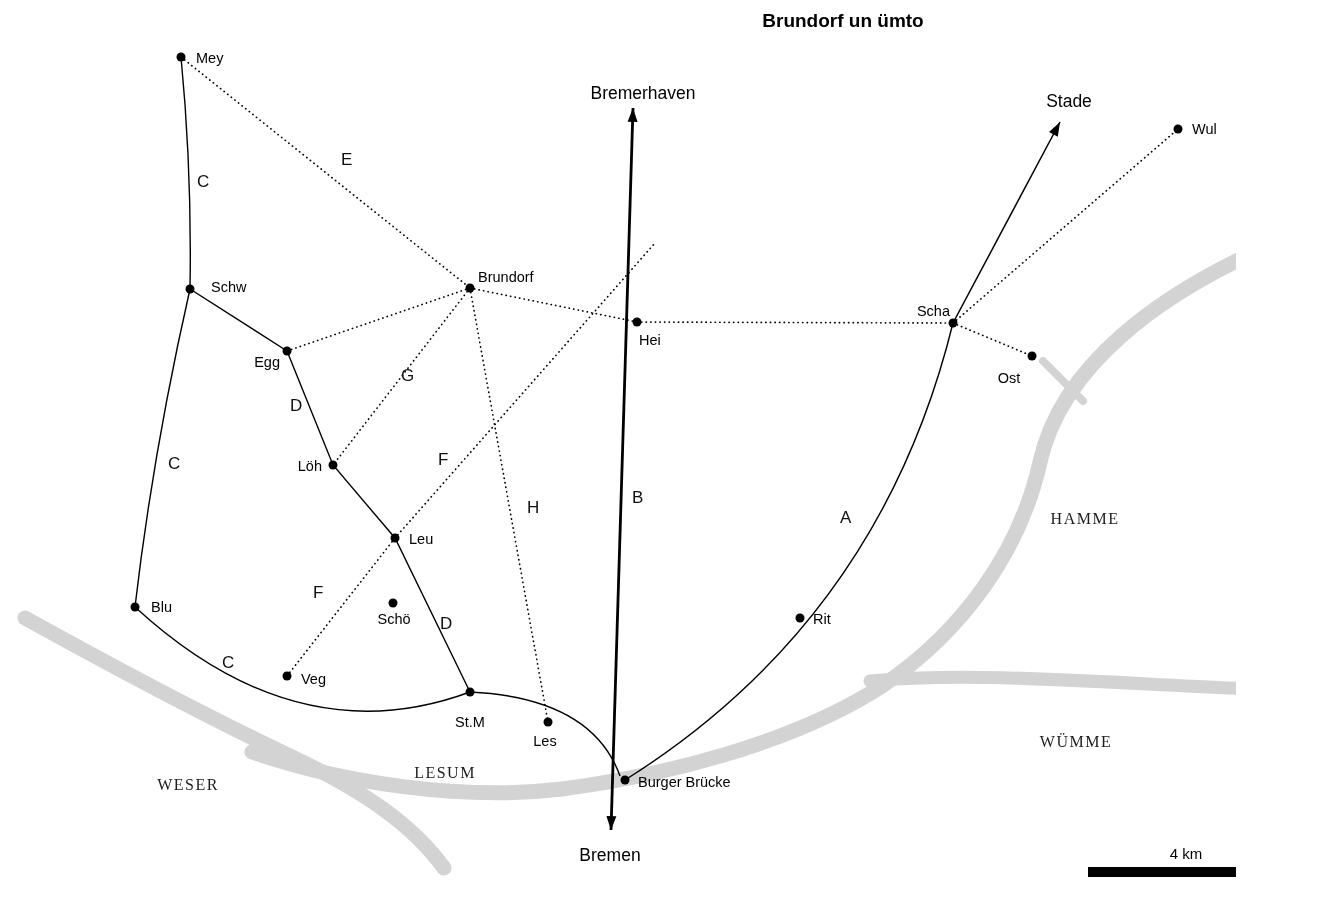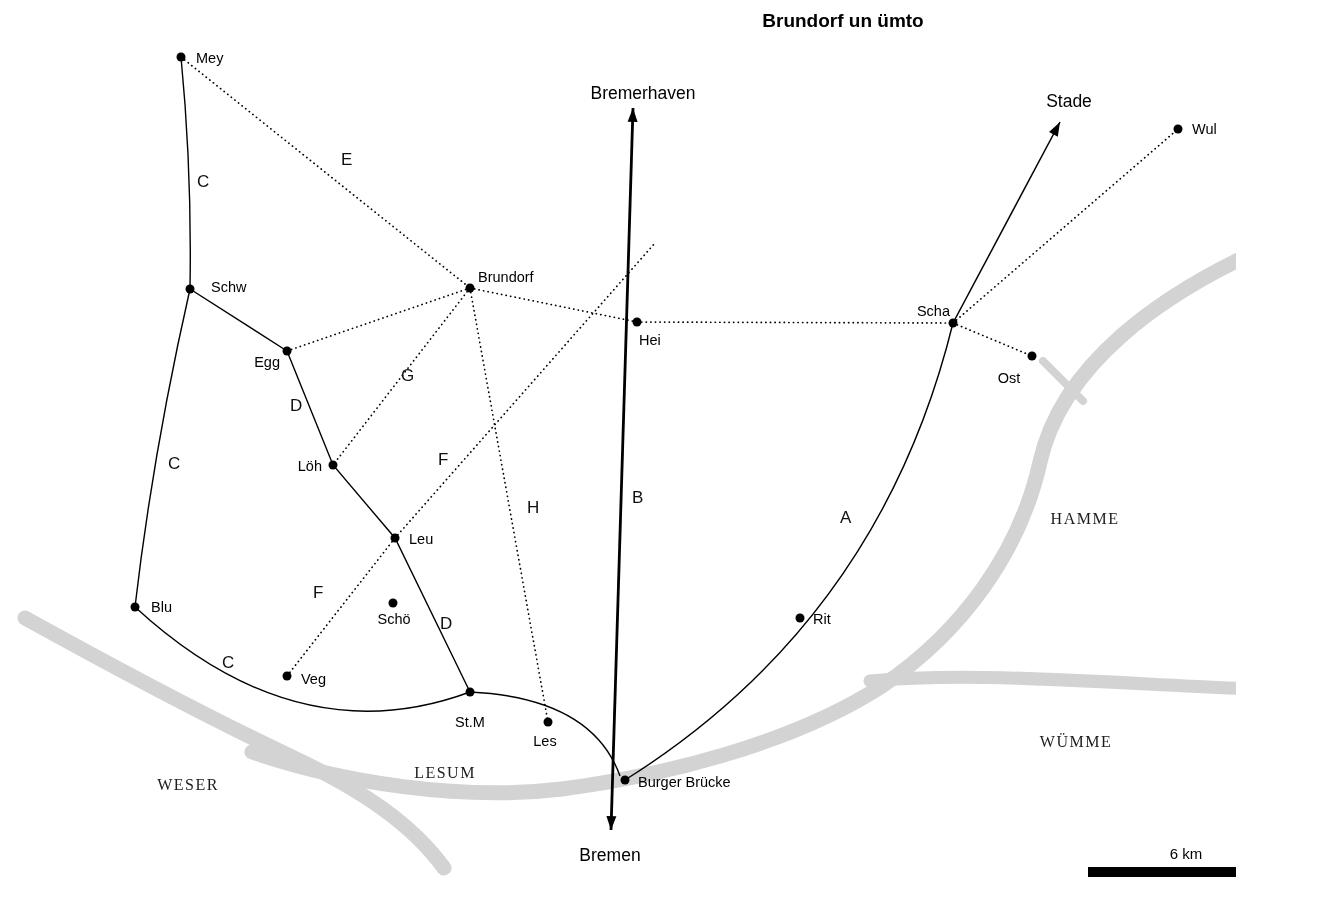--- a/index.html
+++ b/index.html
@@ -105,15 +105,15 @@
         <text x="222" y="668" class="route-letter">C</text>
         <text x="643" y="99" text-anchor="middle" class="city-label">Bremerhaven</text>
         <text x="1069" y="107" text-anchor="middle" class="city-label">Stade</text>
         <text x="610" y="861" text-anchor="middle" class="city-label">Bremen</text>
         <text x="188" y="790" text-anchor="middle" class="river-label">WESER</text>
         <text x="445" y="778" text-anchor="middle" class="river-label">LESUM</text>
         <text x="1085" y="524" text-anchor="middle" class="river-label">HAMME</text>
         <text x="1076" y="747" text-anchor="middle" class="river-label">WÜMME</text>
       </g>
   </svg>
-  <div class="scalebar-label">6 km</div>
+  <div class="scalebar-label">4 km</div>
   <div class="scalebar-rect"></div>
 </div>
 
 </body></html>

